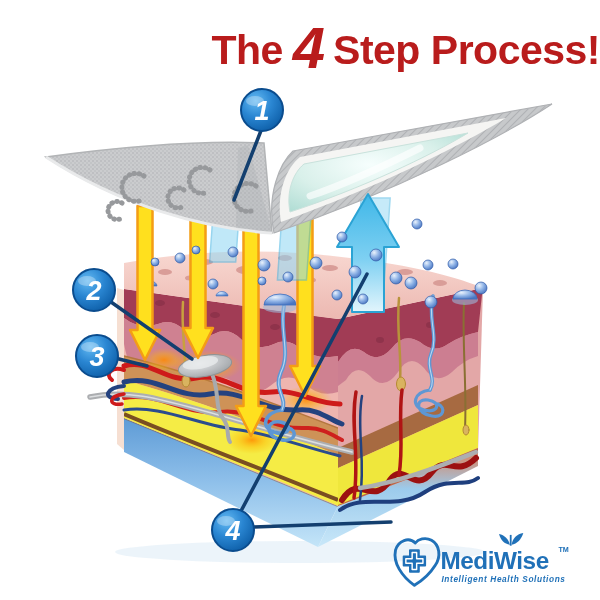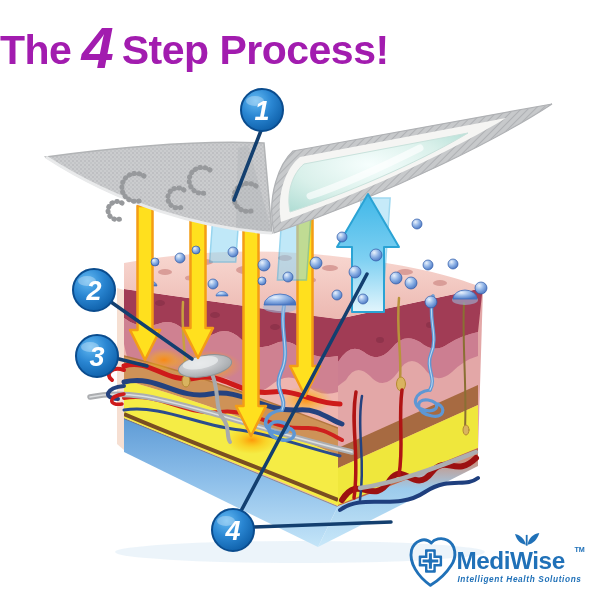--- a/index.html
+++ b/index.html
@@ -1,24 +1,24 @@
 <!DOCTYPE html>
 <html><head>
 <meta charset="utf-8">
 <style>
   html,body{margin:0;padding:0;background:#fff;}
   .stage{position:relative;width:600px;height:600px;background:#ffffff;overflow:hidden;
          font-family:"Liberation Sans",sans-serif;}
-  .title{position:absolute;top:14px;left:0;right:0;text-align:left;
-         color:#a21caf;font-weight:bold;font-size:41px;letter-spacing:-0.5px;white-space:nowrap;}
+  .title{position:absolute;top:14px;left:0;right:0;text-align:right;
+         color:#b91c1c;font-weight:bold;font-size:41px;letter-spacing:-0.5px;white-space:nowrap;}
   .title .t-pre{margin-right:10px;}
   .title .t-num{font-size:58px;font-style:italic;font-weight:bold;margin-right:10px;
                 vertical-align:-4px;letter-spacing:-2px;}
   .illus{position:absolute;left:0;top:0;}
-  .logo{position:absolute;right:4px;bottom:6px;}
+  .logo{position:absolute;right:20px;bottom:6px;}
   .badge-num{font-family:"Liberation Sans",sans-serif;font-weight:bold;font-style:italic;
              font-size:27px;fill:#ffffff;text-anchor:middle;}
   .brand-txt{font-family:"Liberation Sans",sans-serif;font-weight:bold;fill:#2071B8;}
   .tag-txt{font-family:"Liberation Sans",sans-serif;font-weight:bold;font-style:italic;fill:#2071B8;}
 </style>
 </head>
 <body>
 
 <div class="stage">
 

